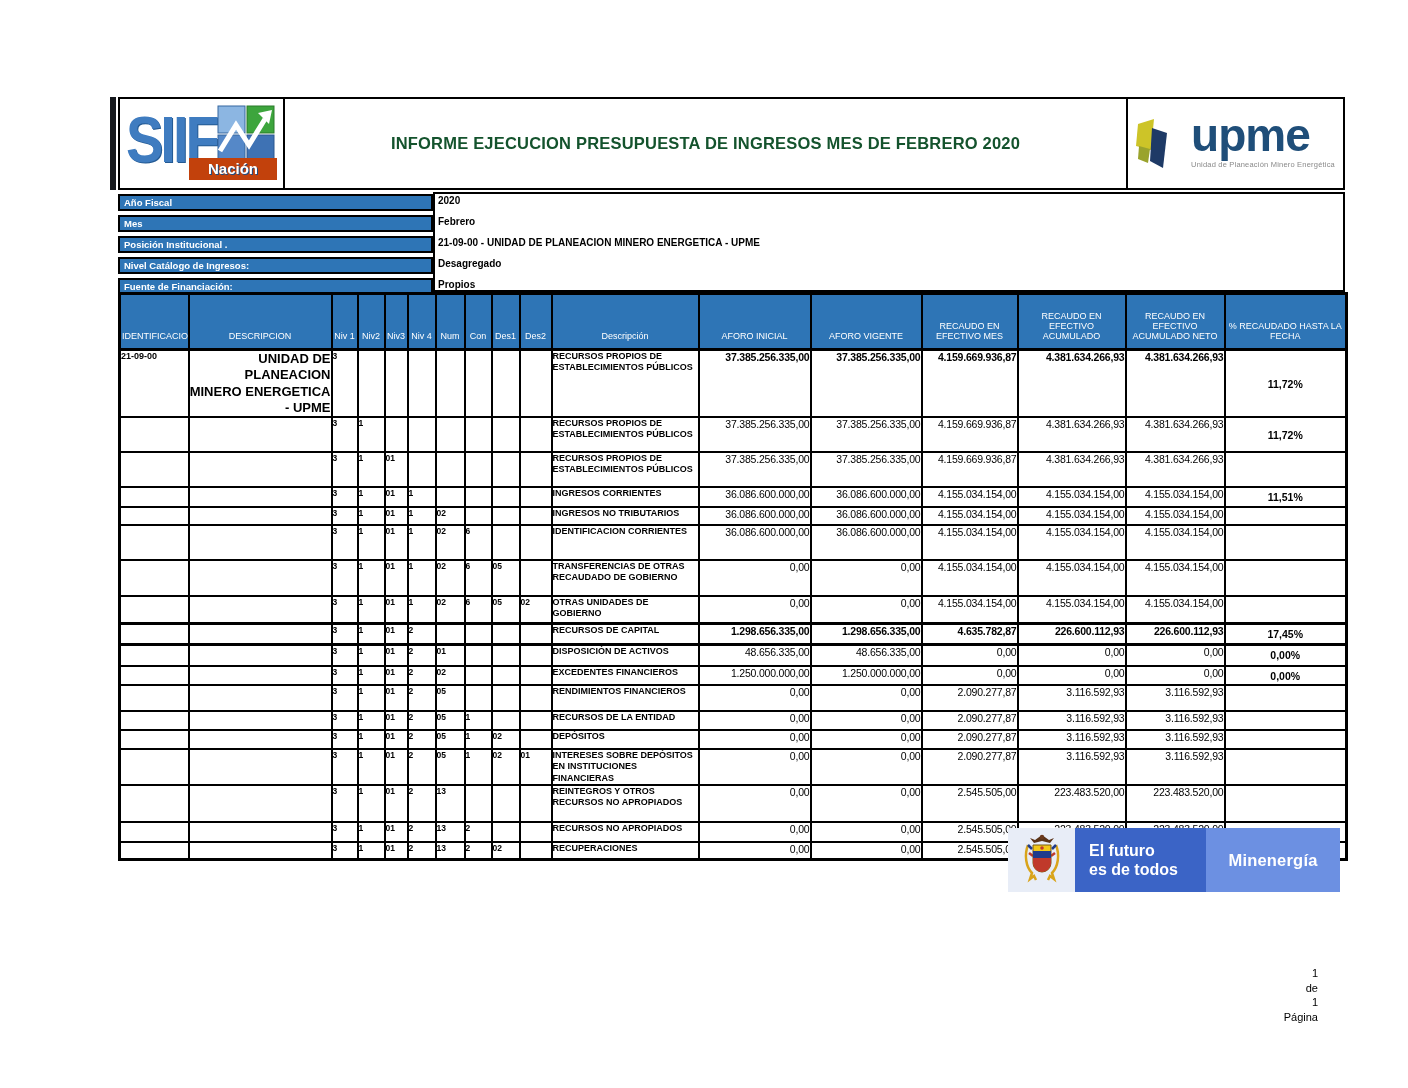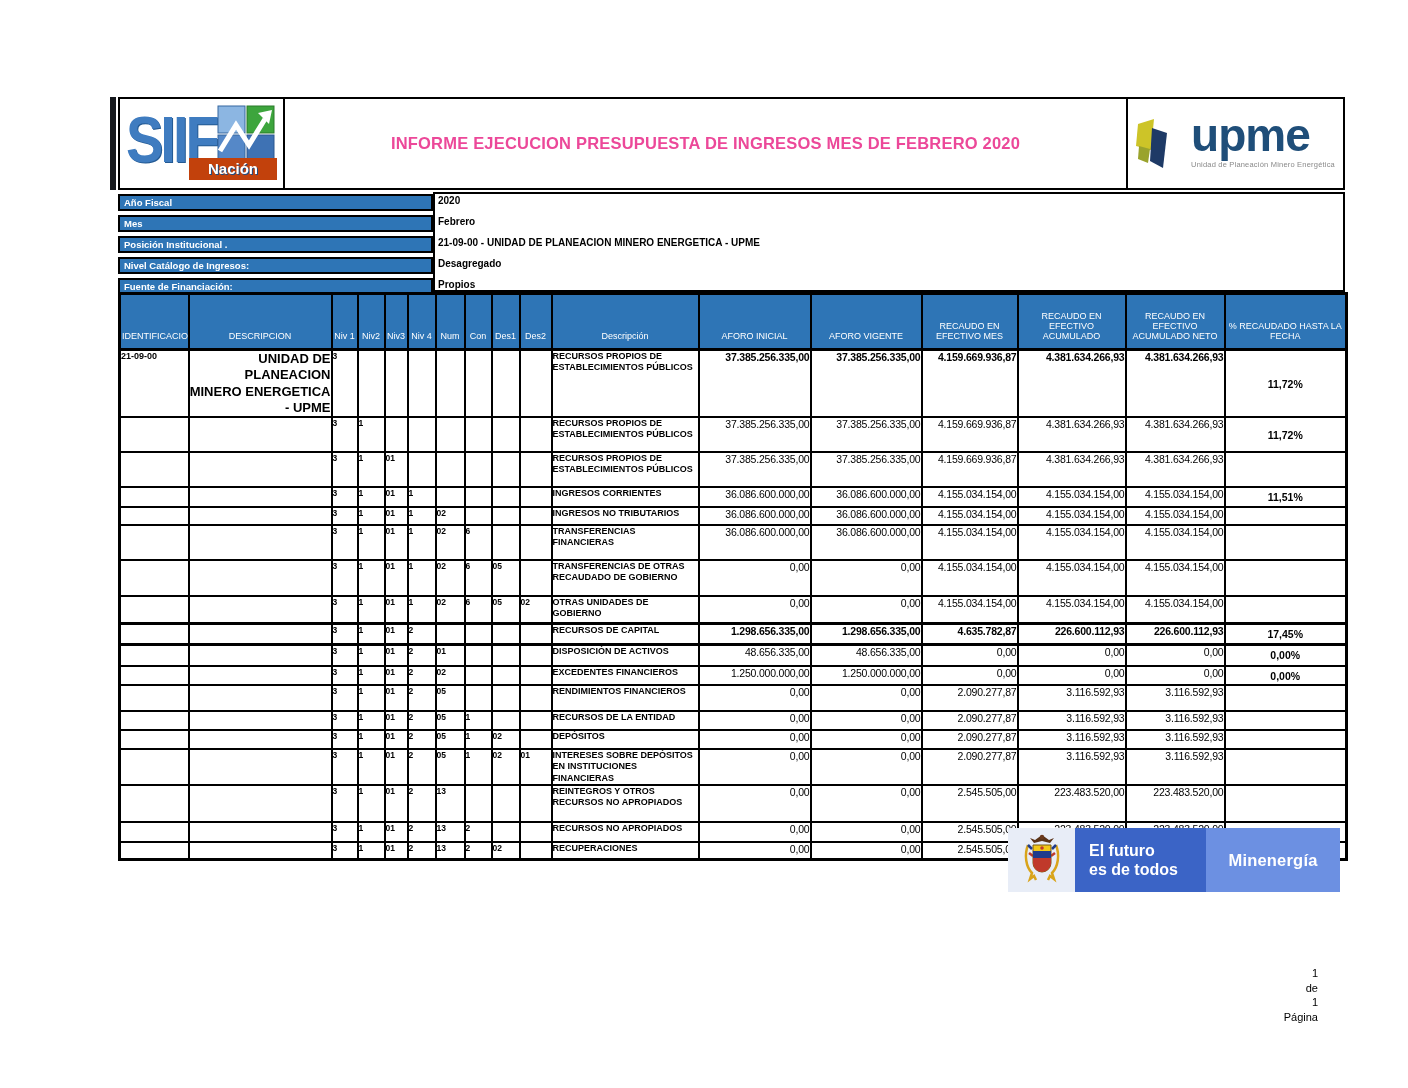--- a/index.html
+++ b/index.html
@@ -5,21 +5,21 @@
   html,body{margin:0;padding:0;background:#fff;}
   .page{position:relative;width:1408px;height:1088px;background:#fff;
         font-family:"Liberation Sans",sans-serif;color:#000;overflow:hidden;}
 
   
   .left-strip{position:absolute;left:110px;top:97px;width:6px;height:93px;background:#15181c;}
   .hbox{position:absolute;top:97px;height:93px;border:2px solid #000;background:#fff;box-sizing:border-box;}
   .siif-box{left:118px;width:167px;}
   .title-box{left:283px;width:845px;display:flex;align-items:center;justify-content:center;}
   .upme-box{left:1126px;width:219px;display:flex;align-items:center;justify-content:center;}
-  .doc-title{color:#ec4899;font-weight:bold;font-size:16.5px;letter-spacing:.2px;text-align:center;}
+  .doc-title{color:#14532d;font-weight:bold;font-size:16.5px;letter-spacing:.2px;text-align:center;}
 
   
   .siif-inner{position:relative;width:100%;height:100%;}
   .siif-text{position:absolute;left:6px;top:8px;font-size:56px;font-weight:900;
              color:#3F7CC0;letter-spacing:-3px;transform:scaleY(1.15);
              text-shadow:1px 1px 0 #245a93;font-family:"Liberation Sans",sans-serif;}
   .siif-grid{position:absolute;right:8px;top:6px;}
   .nacion-bar{position:absolute;right:6px;bottom:8px;width:88px;height:22px;background:#c2410c;
               color:#fff;font-weight:bold;font-size:15px;text-align:center;line-height:22px;
               text-shadow:1px 1px 0 #1d4d85;}
@@ -276,21 +276,21 @@
       <td class="c-id"></td>
       <td class="c-desc"></td>
       <td class="c-lvl">3</td>
       <td class="c-lvl">1</td>
       <td class="c-lvl">01</td>
       <td class="c-lvl">1</td>
       <td class="c-lvl">02</td>
       <td class="c-lvl">6</td>
       <td class="c-lvl"></td>
       <td class="c-lvl"></td>
-      <td class="c-descr">TRANSFERENCIAS FINANCIERAS</td>
+      <td class="c-descr">IDENTIFICACION CORRIENTES</td>
       <td class="c-money">36.086.600.000,00</td>
       <td class="c-money">36.086.600.000,00</td>
       <td class="c-money">4.155.034.154,00</td>
       <td class="c-money">4.155.034.154,00</td>
       <td class="c-money">4.155.034.154,00</td>
       <td class="c-pct"></td>
     </tr>
           <tr>
       <td class="c-id"></td>
       <td class="c-desc"></td>

